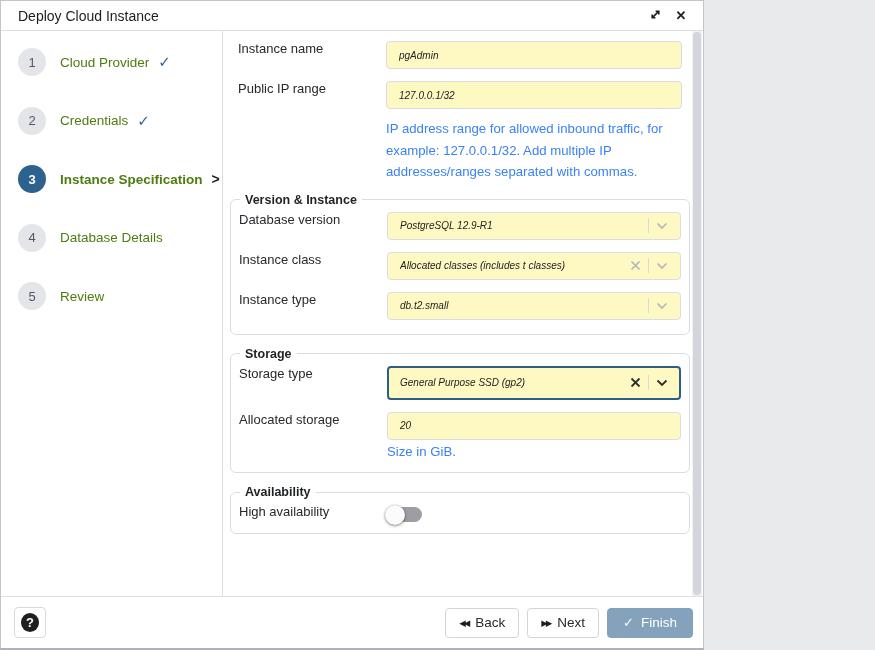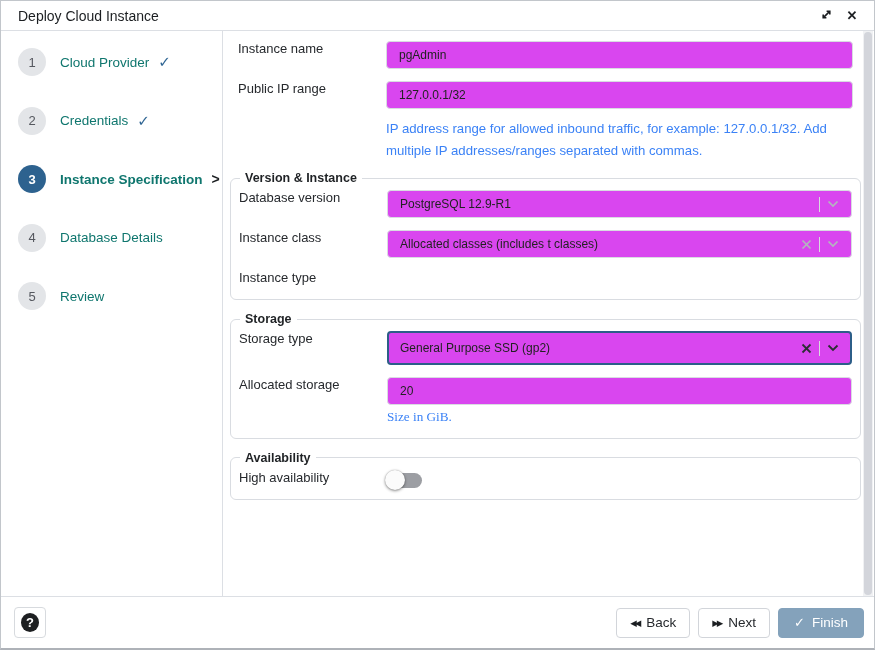--- a/index.html
+++ b/index.html
@@ -3,21 +3,21 @@
 <meta charset="utf-8">
 <style>
   * { box-sizing: border-box; }
   html,body { margin:0; padding:0; }
   body {
     width:875px; height:650px;
     font-family:"Liberation Sans","DejaVu Sans",sans-serif;
     background:#e9eaec;
   }
   .dialog {
-    position:relative; width:875px; height:650px;
+    position:relative; width:704px; height:650px;
     background:#fff; border:1px solid #c2c6cb; border-bottom:2px solid #aeb2b8;
     overflow:hidden;
   }
   
   .hdr {
     height:30px; display:flex; align-items:center;
     padding:0 12px 0 17px; border-bottom:1px solid #dcdfe4; background:#fff;
   }
   .hdr-title { font-size:14px; font-weight:500; color:#1b1e21; flex:1; }
   .hdr-btn {
@@ -32,40 +32,40 @@
     width:222px; flex-shrink:0; border-right:1px solid #dcdfe4; background:#fff;
     padding-top:2px;
   }
   .step { display:flex; align-items:center; height:58.5px; cursor:pointer; }
   .step-circle {
     width:28px; height:28px; border-radius:50%; background:#e3e5e8;
     color:#55585f; font-size:13px; display:flex; align-items:center; justify-content:center;
     margin:0 14px 0 17px; flex-shrink:0;
   }
   .step.active .step-circle { background:#2d628f; color:#fff; font-weight:bold; }
-  .step-label { font-size:13.5px; color:#0f766e; }
+  .step-label { font-size:13.5px; color:#4d7c0f; }
   .step.active .step-label { font-weight:bold; }
   .step-check { color:#2f6593; font-size:15px; font-weight:bold; margin-left:9px; }
   .step-chev  { color:#1b1e21; font-size:14px; font-weight:bold; margin-left:9px; }
   
   .content { flex:1; position:relative; padding:10px 21px 0 15px; background:#fff; }
   .scrollbar {
     position:absolute; top:0; right:1px; width:10px; height:100%;
     background:#f0f1f3;
   }
   .scroll-thumb {
     position:absolute; top:1px; left:1px; width:8px; height:563px;
     background:#d3d5db; border-radius:4px; cursor:pointer;
   }
   .row { display:flex; align-items:flex-start; margin-bottom:12px; }
   .row-label { width:148px; flex-shrink:0; font-size:13px; color:#26292d; }
   .ctl {
     flex:1; height:28px; border:1px solid #d9dce1; border-radius:4px;
-    background:#d946ef; font-size:12px; color:#222; padding:0 12px;
-    display:flex; align-items:center; outline:none;
+    background:#fef9c3; font-size:10px; color:#222; padding:0 12px;
+    display:flex; align-items:center; outline:none;font-style:italic;
   }
   input.ctl { font-family:inherit; }
   .combo { cursor:pointer; }
   .combo-value { flex:1; overflow:hidden; white-space:nowrap; }
   .adorn { display:flex; align-items:center; margin-left:8px; color:#b3b6bd; }
   .adorn .sep { width:1px; height:15px; background:#d8dade; margin:0 7px; }
   .adorn svg { display:block; }
   .combo.focused { border:2px solid #2c5e88; padding:15px 11px; }
   .combo.focused .adorn { color:#2b2e33; }
   .help {
@@ -208,20 +208,31 @@
                 <svg width="12" height="8" viewBox="0 0 12 8" fill="none" stroke="currentColor" stroke-width="1.7">
                     <polyline points="1.5,1.5 6,6 10.5,1.5"></polyline>
                   </svg>
               </span>
             </span>
           </div>
         </div>
 
         <div class="row">
           <div class="row-label">Instance type</div>
+          <div class="ctl combo">
+            <span class="combo-value">db.t2.small</span>
+            <span class="adorn">
+              <span class="sep"></span>
+              <span>
+                <svg width="12" height="8" viewBox="0 0 12 8" fill="none" stroke="currentColor" stroke-width="1.7">
+                    <polyline points="1.5,1.5 6,6 10.5,1.5"></polyline>
+                  </svg>
+              </span>
+            </span>
+          </div>
         </div>
       </fieldset>
 
       <fieldset>
         <legend>Storage</legend>
 
         <div class="row">
           <div class="row-label">Storage type</div>
           <div class="ctl combo focused">
             <span class="combo-value">General Purpose SSD (gp2)</span>
@@ -239,21 +250,21 @@
                   </svg>
               </span>
             </span>
           </div>
         </div>
 
         <div class="row" style="margin-bottom:4px;">
           <div class="row-label">Allocated storage</div>
           <input class="ctl" type="text" value="20" style="">
         </div>
-        <div class="help" style="margin-bottom:8px;font-family:Liberation Serif, serif;">Size in GiB.</div>
+        <div class="help" style="margin-bottom:8px;">Size in GiB.</div>
       </fieldset>
 
       <fieldset>
         <legend>Availability</legend>
 
         <div class="row" style="margin-bottom:6px;">
           <div class="row-label">High availability</div>
           <div style="flex:1;">
             <div class="switch">
               <div class="knob"></div>

